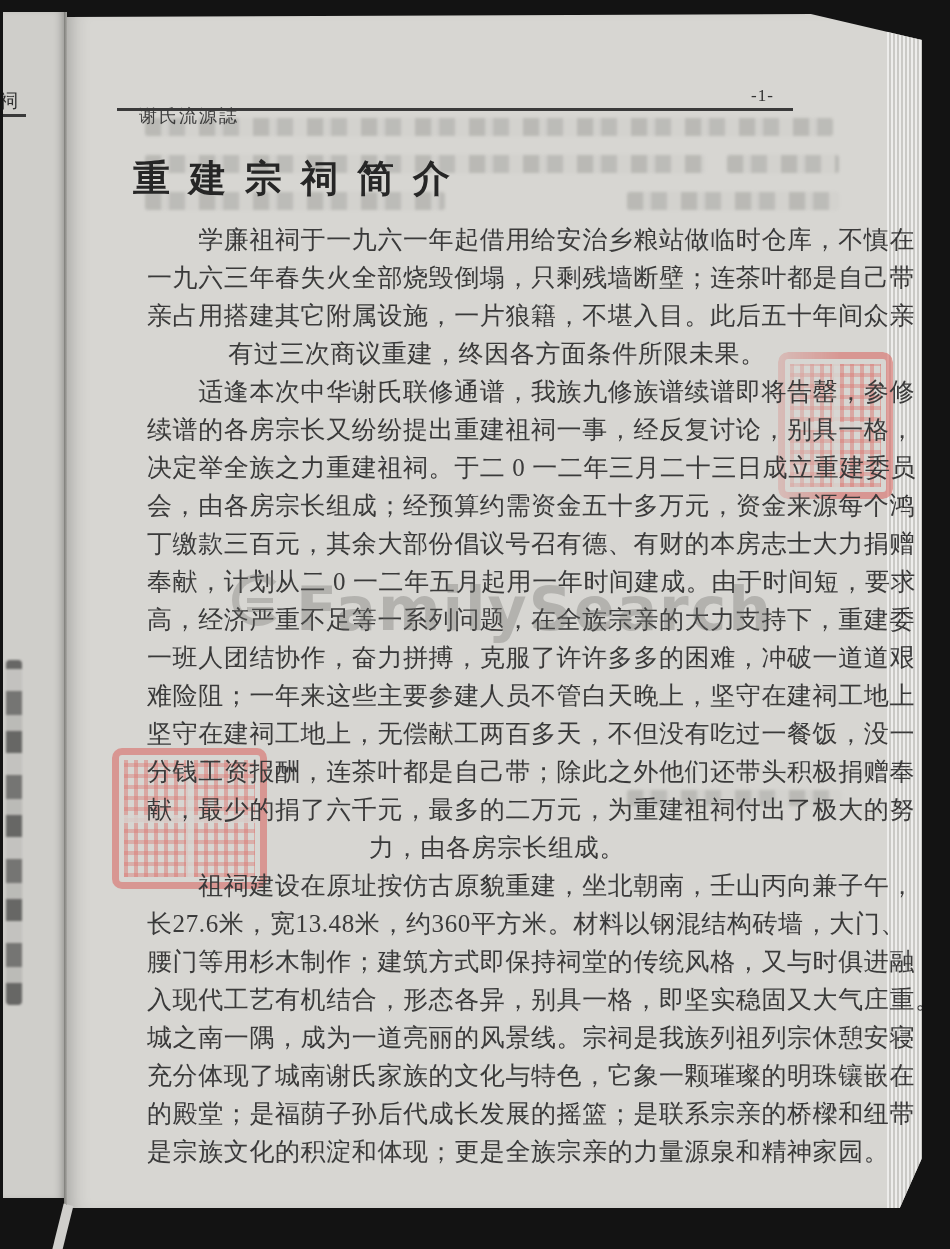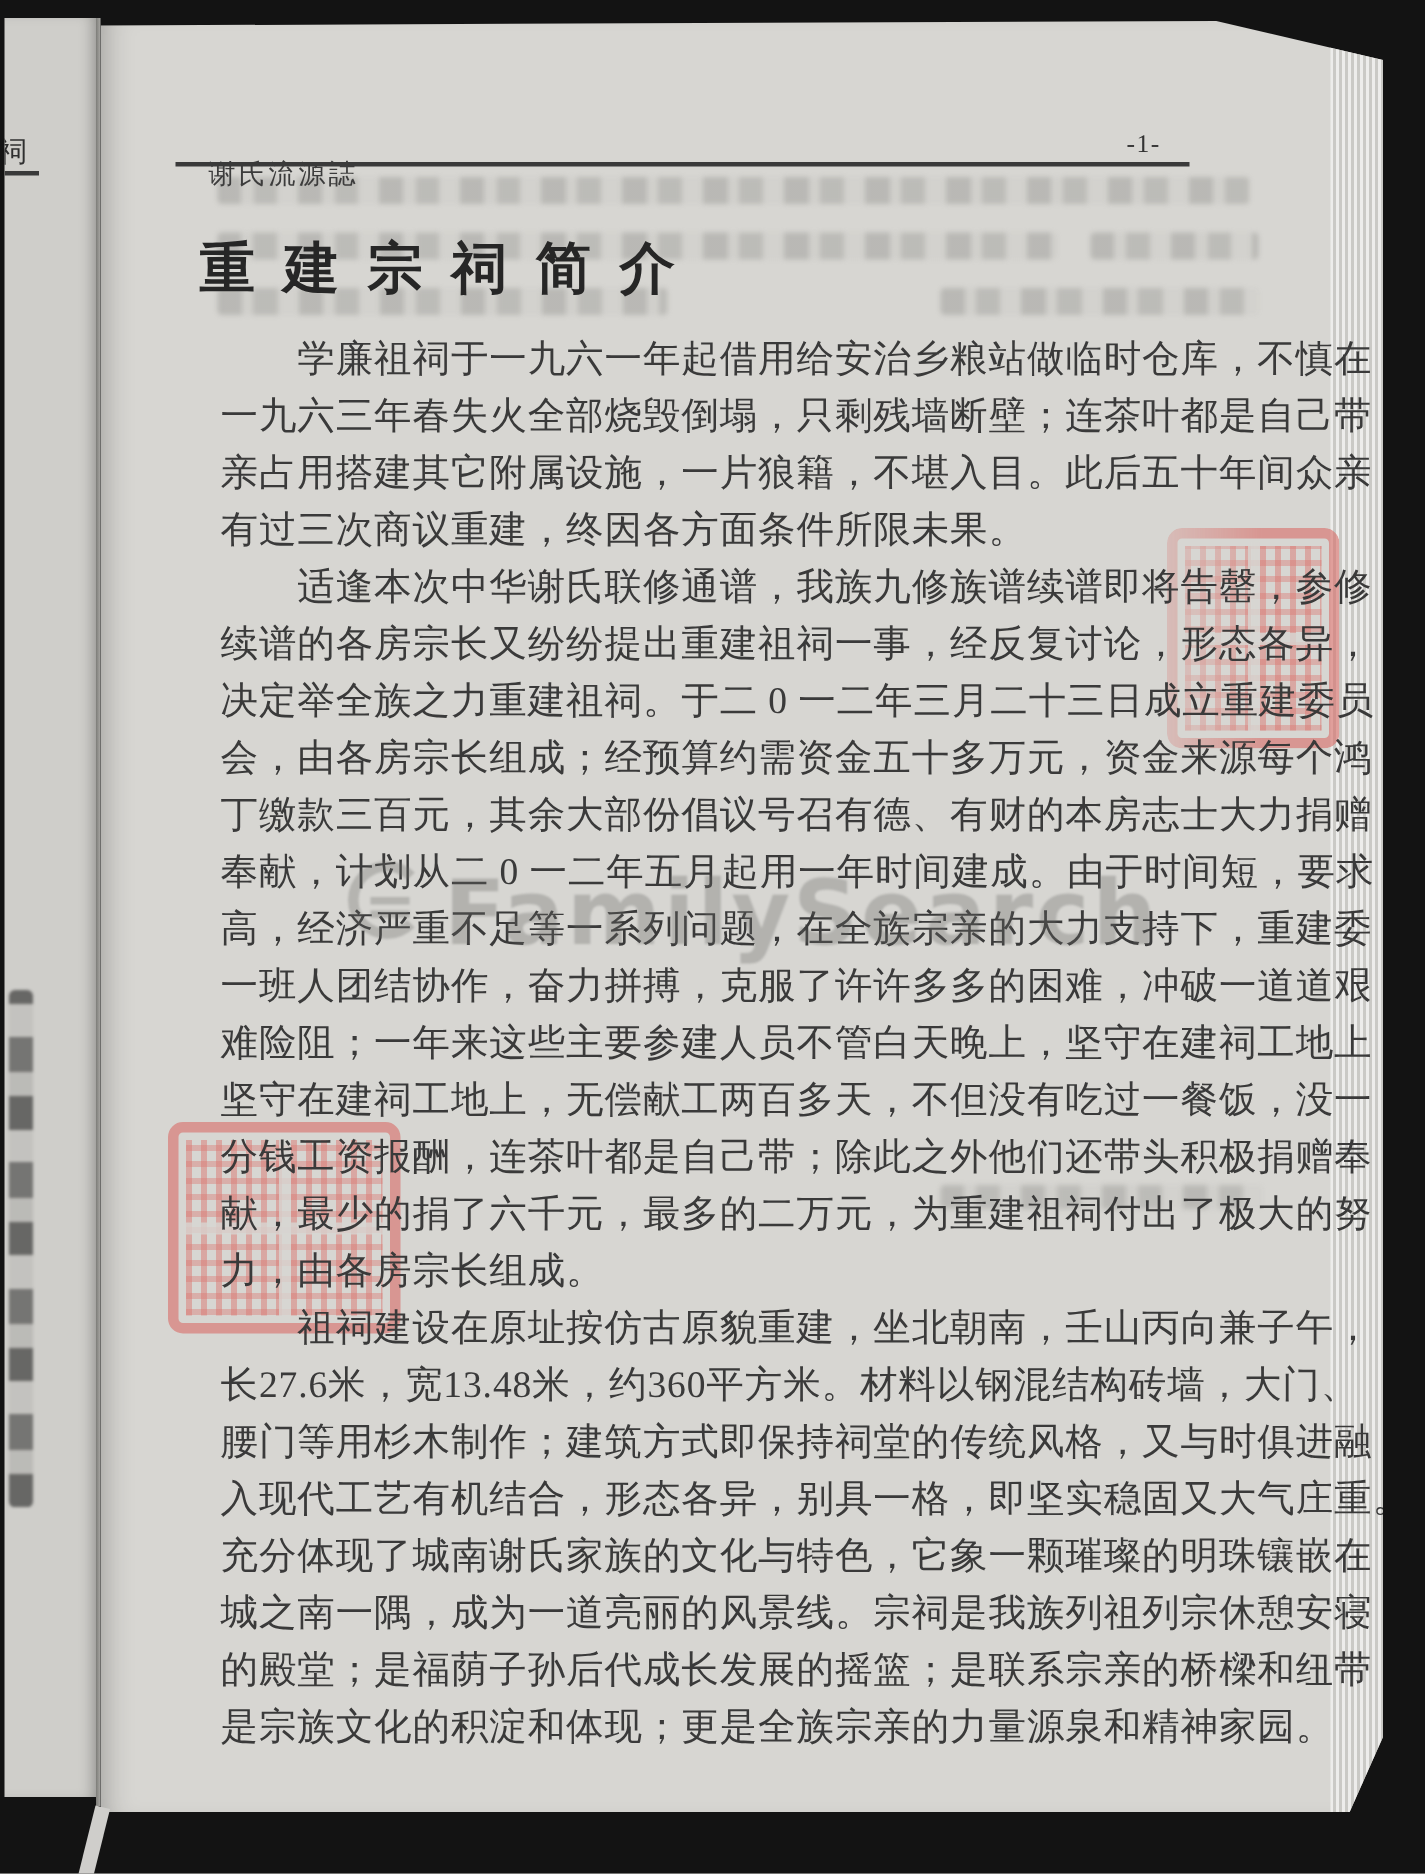--- a/index.html
+++ b/index.html
@@ -73,21 +73,21 @@
   
   .doc-title{
     position:absolute; left:80px; top:140px; width:660px; z-index:2;
     text-align:left; transform:translateX(-14px);
     font-family:"DejaVu Sans","Liberation Sans",sans-serif;
     font-weight:700; font-size:37px; color:#262626;
     letter-spacing:19px; white-space:nowrap;
   }
   .body-text{
     position:absolute; left:80px; top:207px; width:700px; z-index:2;
-    font-size:25px; line-height:38px; color:#3a3a3a; letter-spacing:.6px;
+    font-size:25px; line-height:38px; color:#3a3a3a; letter-spacing:.6px;text-align:center;
   }
   .body-text .line{ white-space:nowrap; height:38px; }
 
   
   .seal{
     position:absolute; z-index:1;
     border:7px solid rgba(216,112,106,.62); border-radius:10px;
   }
   .seal .glyphs{
     position:absolute; inset:5px;
@@ -165,38 +165,38 @@
     <div class="gut-v"></div>
     <div class="gut-h"></div>
   </div>
 
   <div class="body-text">
     <div class="line">　　学廉祖祠于一九六一年起借用给安治乡粮站做临时仓库，不慎在</div>
     <div class="line">一九六三年春失火全部烧毁倒塌，只剩残墙断壁；连茶叶都是自己带</div>
     <div class="line">亲占用搭建其它附属设施，一片狼籍，不堪入目。此后五十年间众亲</div>
     <div class="line">有过三次商议重建，终因各方面条件所限未果。</div>
     <div class="line">　　适逢本次中华谢氏联修通谱，我族九修族谱续谱即将告罄，参修</div>
-    <div class="line">续谱的各房宗长又纷纷提出重建祖祠一事，经反复讨论，形态各异，</div>
+    <div class="line">续谱的各房宗长又纷纷提出重建祖祠一事，经反复讨论，别具一格，</div>
     <div class="line">决定举全族之力重建祖祠。于二 0 一二年三月二十三日成立重建委员</div>
     <div class="line">会，由各房宗长组成；经预算约需资金五十多万元，资金来源每个鸿</div>
     <div class="line">丁缴款三百元，其余大部份倡议号召有德、有财的本房志士大力捐赠</div>
     <div class="line">奉献，计划从二 0 一二年五月起用一年时间建成。由于时间短，要求</div>
     <div class="line">高，经济严重不足等一系列问题，在全族宗亲的大力支持下，重建委</div>
     <div class="line">一班人团结协作，奋力拼搏，克服了许许多多的困难，冲破一道道艰</div>
     <div class="line">难险阻；一年来这些主要参建人员不管白天晚上，坚守在建祠工地上</div>
     <div class="line">坚守在建祠工地上，无偿献工两百多天，不但没有吃过一餐饭，没一</div>
     <div class="line">分钱工资报酬，连茶叶都是自己带；除此之外他们还带头积极捐赠奉</div>
     <div class="line">献，最少的捐了六千元，最多的二万元，为重建祖祠付出了极大的努</div>
     <div class="line">力，由各房宗长组成。</div>
     <div class="line">　　祖祠建设在原址按仿古原貌重建，坐北朝南，壬山丙向兼子午，</div>
     <div class="line">长27.6米，宽13.48米，约360平方米。材料以钢混结构砖墙，大门、</div>
     <div class="line">腰门等用杉木制作；建筑方式即保持祠堂的传统风格，又与时俱进融</div>
     <div class="line">入现代工艺有机结合，形态各异，别具一格，即坚实稳固又大气庄重。</div>
+    <div class="line">城之南一隅，成为一道亮丽的风景线。宗祠是我族列祖列宗休憩安寝</div>
     <div class="line">充分体现了城南谢氏家族的文化与特色，它象一颗璀璨的明珠镶嵌在</div>
-    <div class="line">城之南一隅，成为一道亮丽的风景线。宗祠是我族列祖列宗休憩安寝</div>
     <div class="line">的殿堂；是福荫子孙后代成长发展的摇篮；是联系宗亲的桥樑和纽带；</div>
     <div class="line">是宗族文化的积淀和体现；更是全族宗亲的力量源泉和精神家园。</div>
   </div>
 
   <div class="watermark">
     <span class="wm-mark"></span>
     <span>FamilySearch</span>
   </div>
 </div>
 

